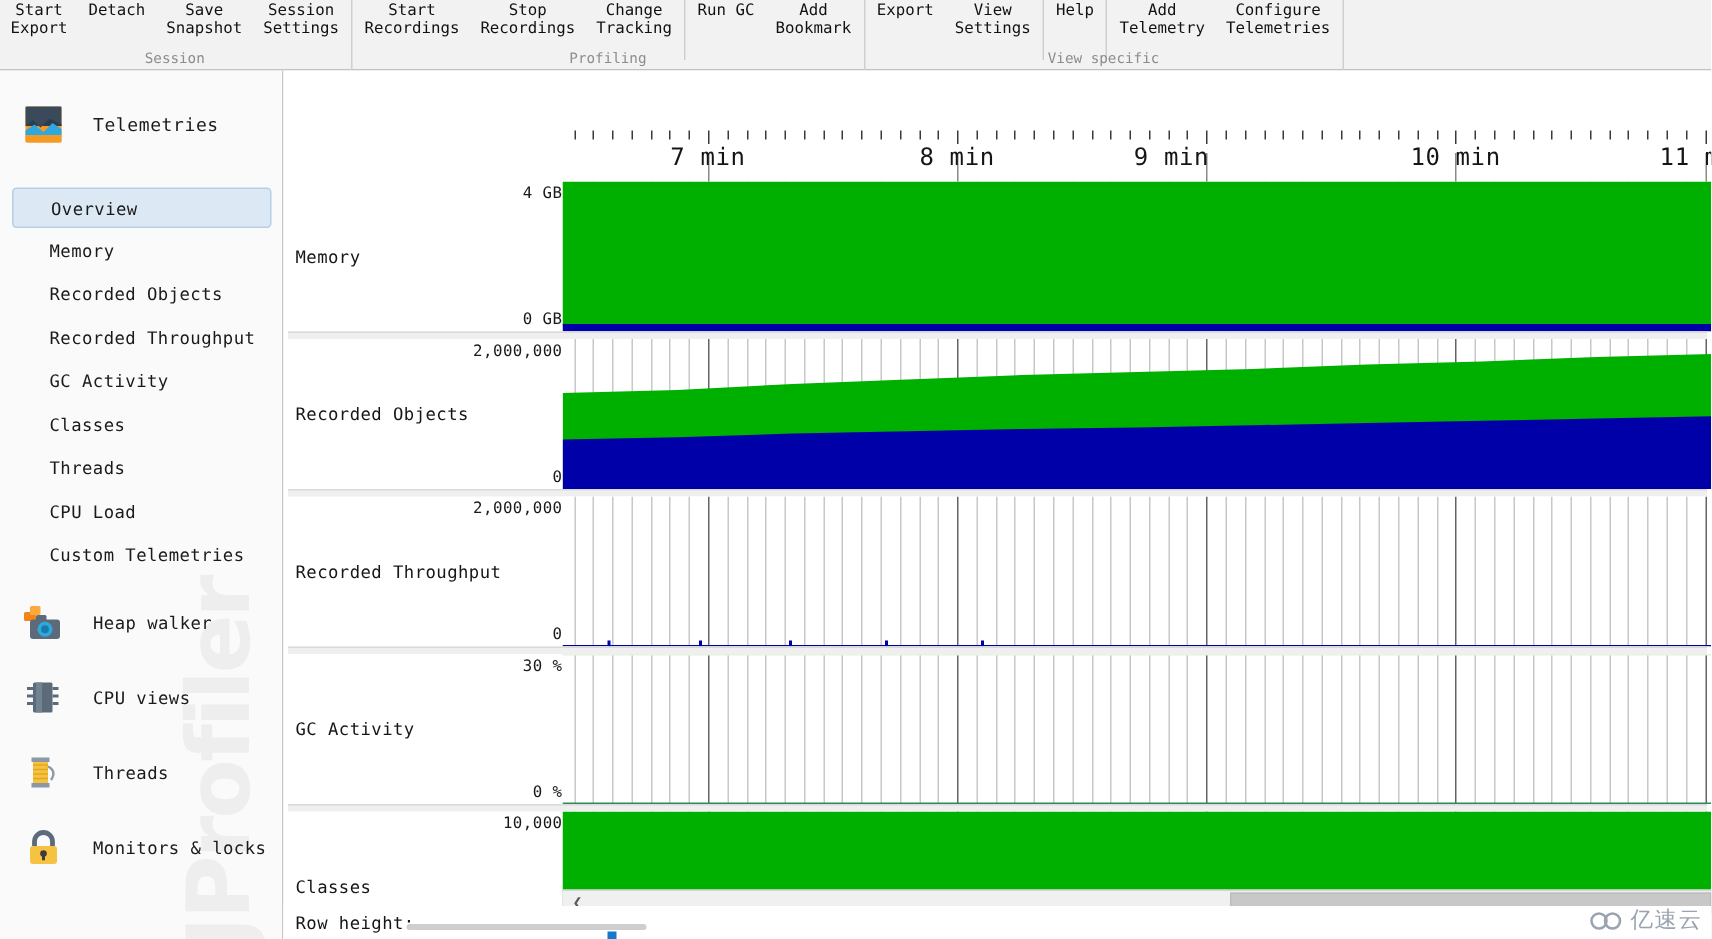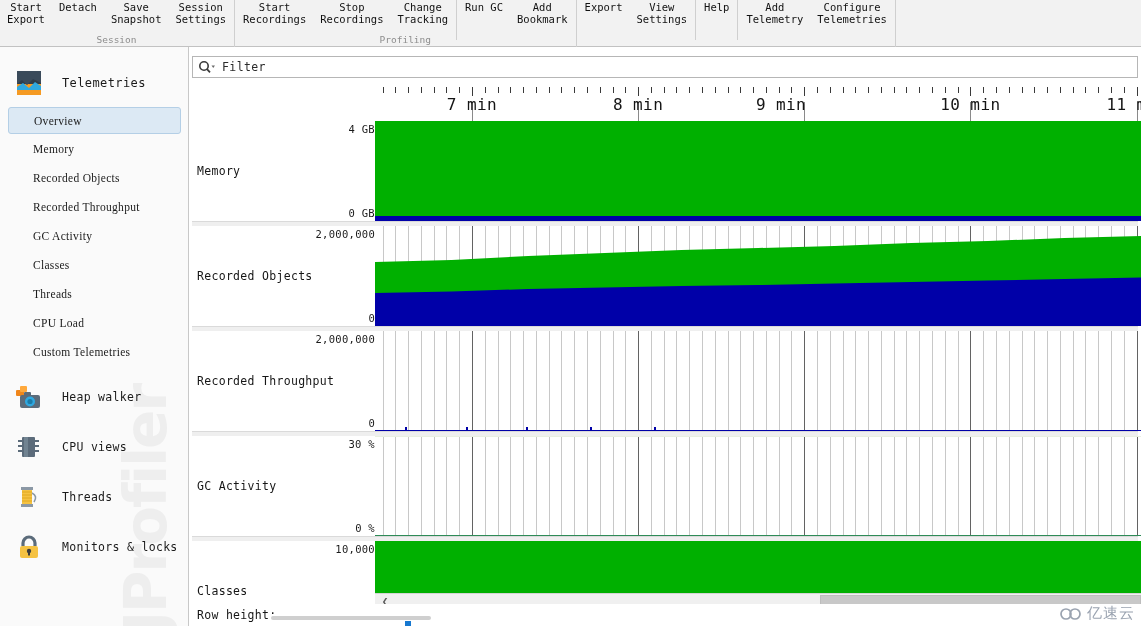--- a/index.html
+++ b/index.html
@@ -45,21 +45,21 @@
     font-family:"DejaVu Sans","Liberation Sans",sans-serif;
     font-size:58px; font-weight:bold; color:#eeeeee;
     writing-mode:vertical-rl; transform:rotate(180deg);
     letter-spacing:-2px; user-select:none; pointer-events:none;
   }
   .sb-header {
     position:relative; display:flex; align-items:center;
     height:44px; padding-left:14px; margin-top:14px;
   }
   .sb-header .title { margin-left:18px; font-size:12px; color:#1a1a1a; letter-spacing:0.4px;}
-  .sb-list { position:relative; margin-top:2px;font-family:Liberation Serif, serif; }
+  .sb-list { position:relative; margin-top:20px; }
   .sb-item {
     height:29px; display:flex; align-items:center;
     padding-left:33px; font-size:11.5px; color:#1a1a1a;
     letter-spacing:0.3px; cursor:default;
   }
   .sb-item.selected {
     background:#dce9f4; border:1px solid #b4cfe6; border-radius:3px;
     margin:0 7px 0 8px; padding-left:25px; height:27px;
   }
   .sb-major { position:relative; margin-top:6px; }
@@ -204,20 +204,21 @@
           <div class="tb-sep"></div>
           <div class="tb-btn">
             <span>Add</span>
             <span>Telemetry</span>
           </div>
           <div class="tb-btn">
             <span>Configure</span>
             <span>Telemetries</span>
           </div>
         </div>
+        <div class="tb-grouplabel">View specific</div>
       </div>
       <div class="tb-sep tall"></div>
     </div>
 
   <div class="sidebar">
     <div class="sb-watermark">JProfiler</div>
 
     <div class="sb-header">
       <span class="ic">
         <svg width="30" height="30" viewBox="0 0 30 30">
@@ -309,30 +310,20 @@
               <circle cx="15" cy="19" r="2.2" fill="#3c3c3c"></circle>
               <rect x="14" y="19.5" width="2" height="4" fill="#3c3c3c"></rect>
             </svg></span>
           <span class="mlabel">Monitors &amp; locks</span>
         </div>
       </div>
   </div>
 
   <div class="main">
 
-    <div class="filterbar">
-      <span class="filter-ico">
-        <svg width="18" height="14" viewBox="0 0 18 14">
-          <circle cx="6" cy="6" r="4.2" fill="none" stroke="#3a3a3a" stroke-width="1.6"></circle>
-          <line x1="9" y1="9.2" x2="12" y2="12.4" stroke="#3a3a3a" stroke-width="1.8"></line>
-          <path d="M13.5 5.5 L17 5.5 L15.25 8 Z" fill="#6a6a6a"></path>
-        </svg>
-      </span>
-      <span class="filter-text">Filter</span>
-    </div>
 
     <div class="charts" id="charts">
         <div class="ruler">
           <div class="rt" style="left: 7.5px;"></div>
           <div class="rt" style="left: 20.28px;"></div>
           <div class="rt" style="left: 33.06px;"></div>
           <div class="rt" style="left: 45.84px;"></div>
           <div class="rt" style="left: 58.62px;"></div>
           <div class="rt" style="left: 71.4px;"></div>
           <div class="rt" style="left: 84.18px;"></div>

